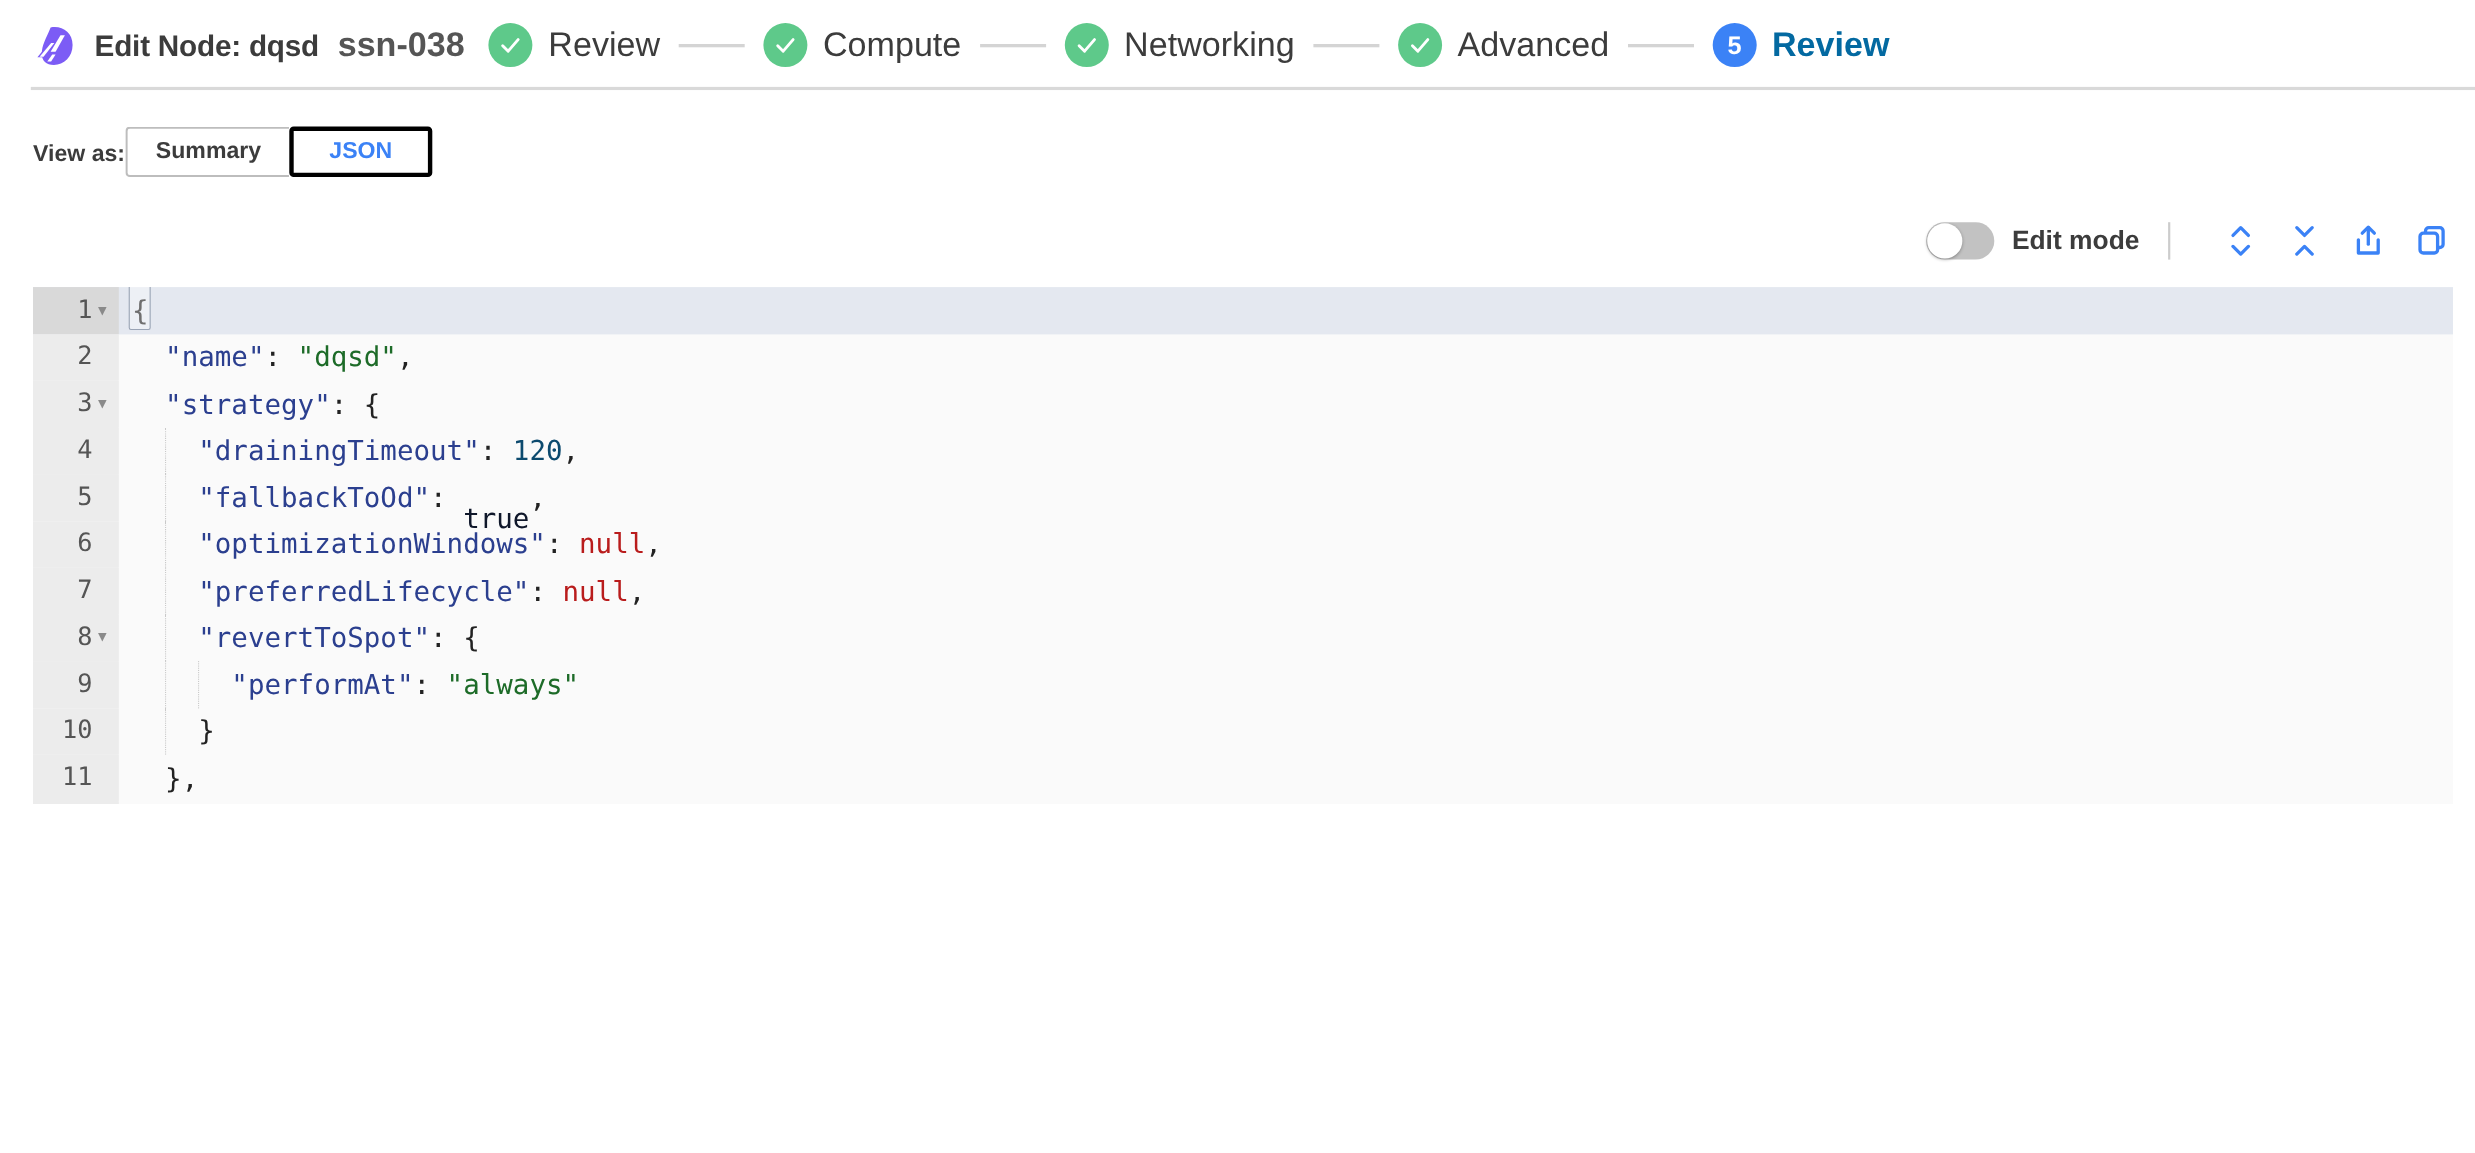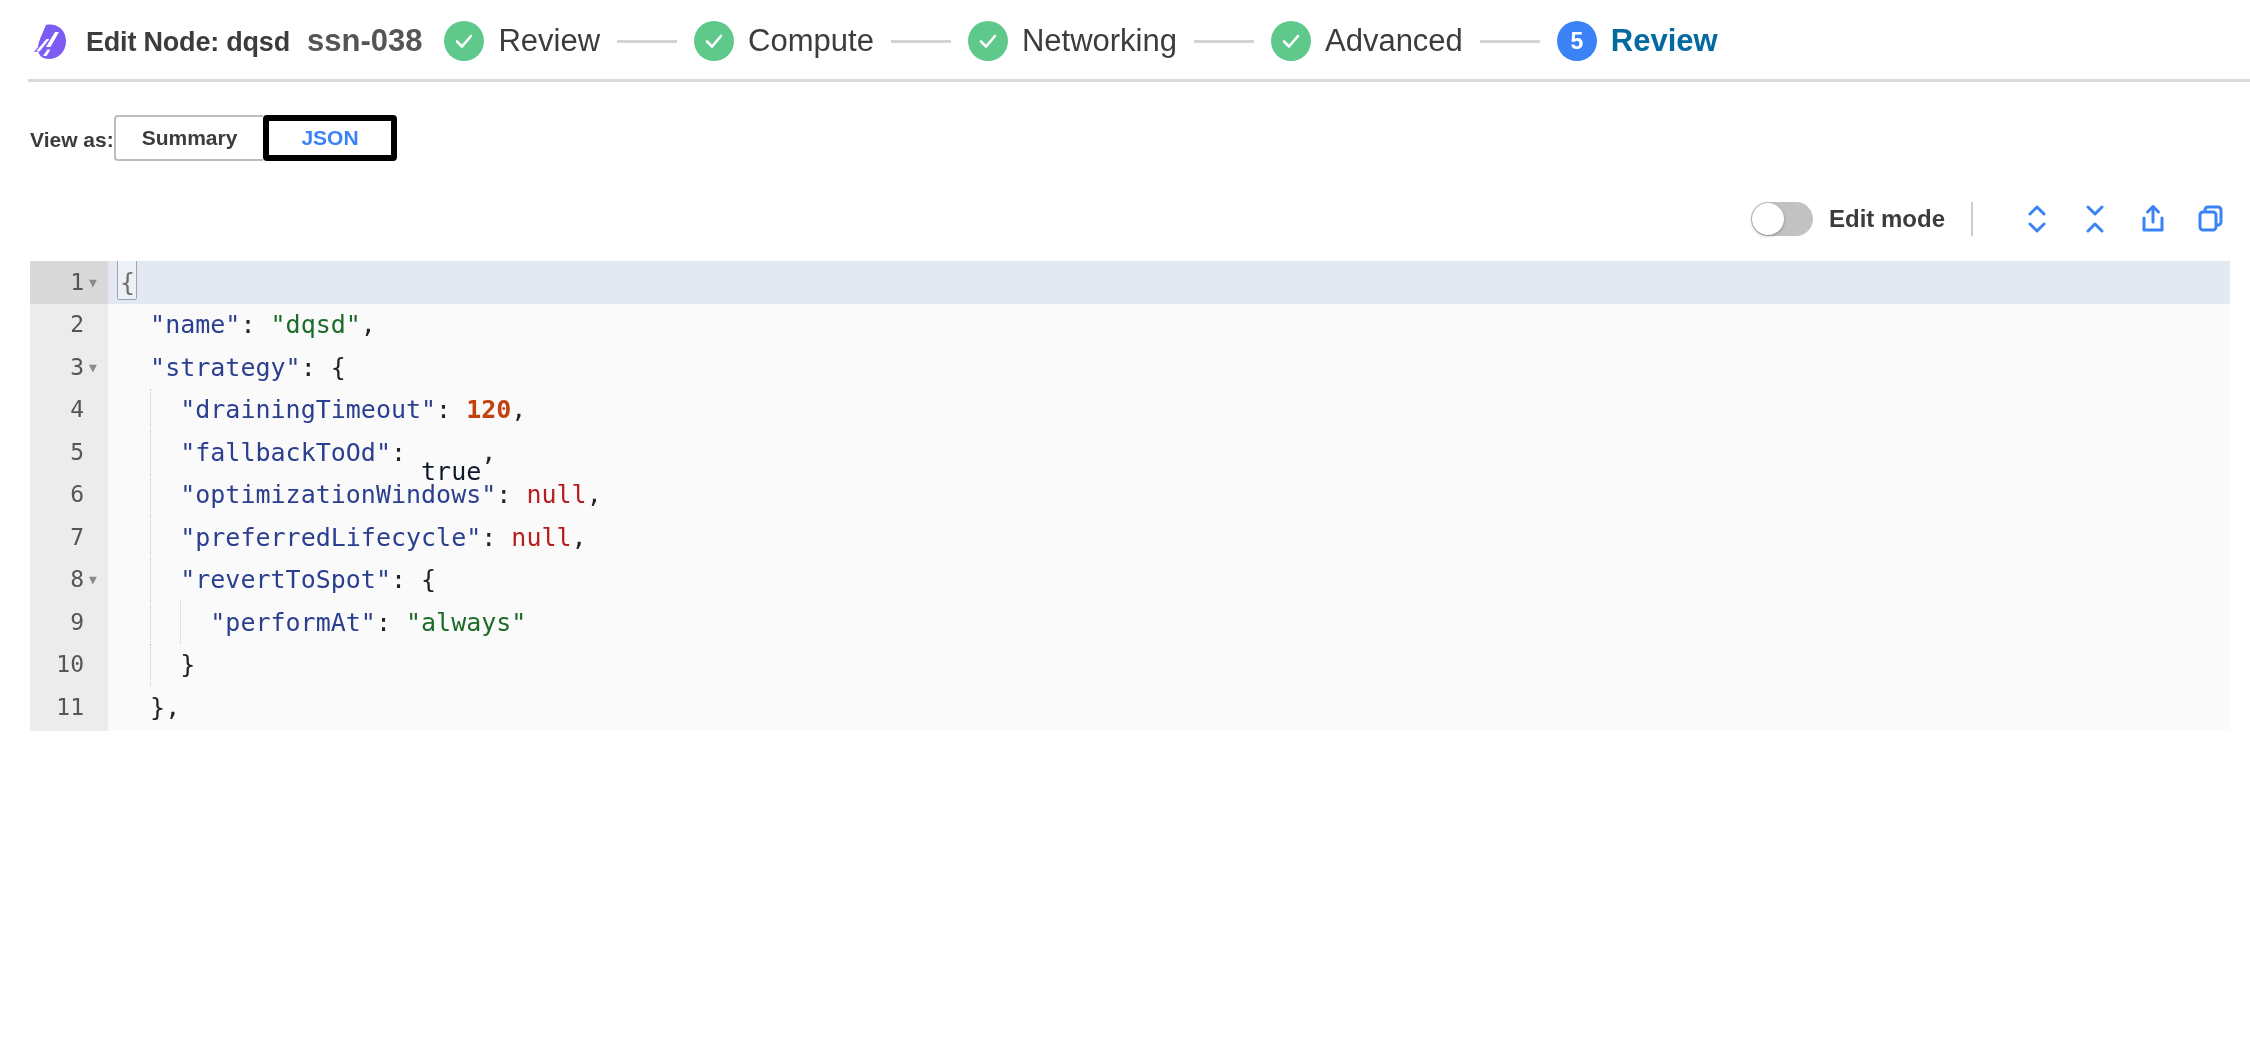--- a/index.html
+++ b/index.html
@@ -137,21 +137,21 @@
     cursor: pointer;
   }
   .seg-btn.inactive {
     border: 2px solid #bdbdbd;
     border-right: none;
     color: #3c3c3c;
     padding: 0 26px;
     border-radius: 4px 0 0 4px;
   }
   .seg-btn.active {
-    border: 6px solid #000000;
+    border: 4px solid #000000;
     color: #3b82f6;
     padding: 16px 32px;
     border-radius: 4px;
     position: relative;
     z-index: 1;
   }
 
   
   .editor-toolbar {
     display: flex;
@@ -272,21 +272,21 @@
     top: 0;
     width: 1px;
     height: 42.5px;
     border-left: 1px dotted #c9c9c9;
   }
   .g2 { left: 42px; }
   .g3 { left: 72px; }
 
   .tk-key   { color: #2b3f8f; }
   .tk-str   { color: #1d6b28; }
-  .tk-num   { color: #c2410c; font-weight: bold; }
+  .tk-num   { color: #0c4a6e; }
   .tk-bool  { color: #0f172a; margin-top: 39px; }
   .tk-null  { color: #b91c1c; }
   .tk-punct { color: #222222; }
 
   .cursor-brace {
     position: relative;
     display: inline-block;
   }
   .cursor-brace::before {
     content: "";

